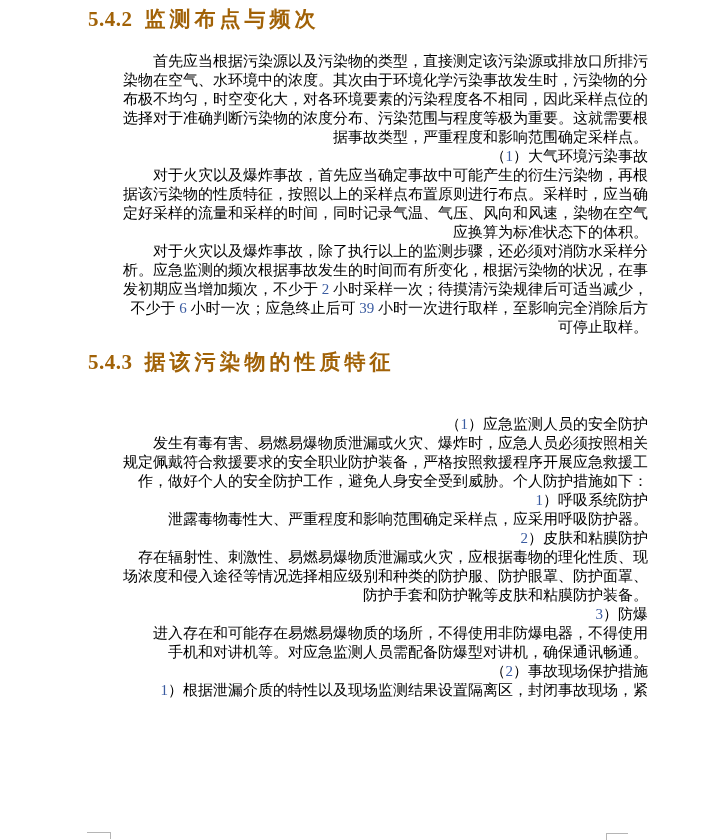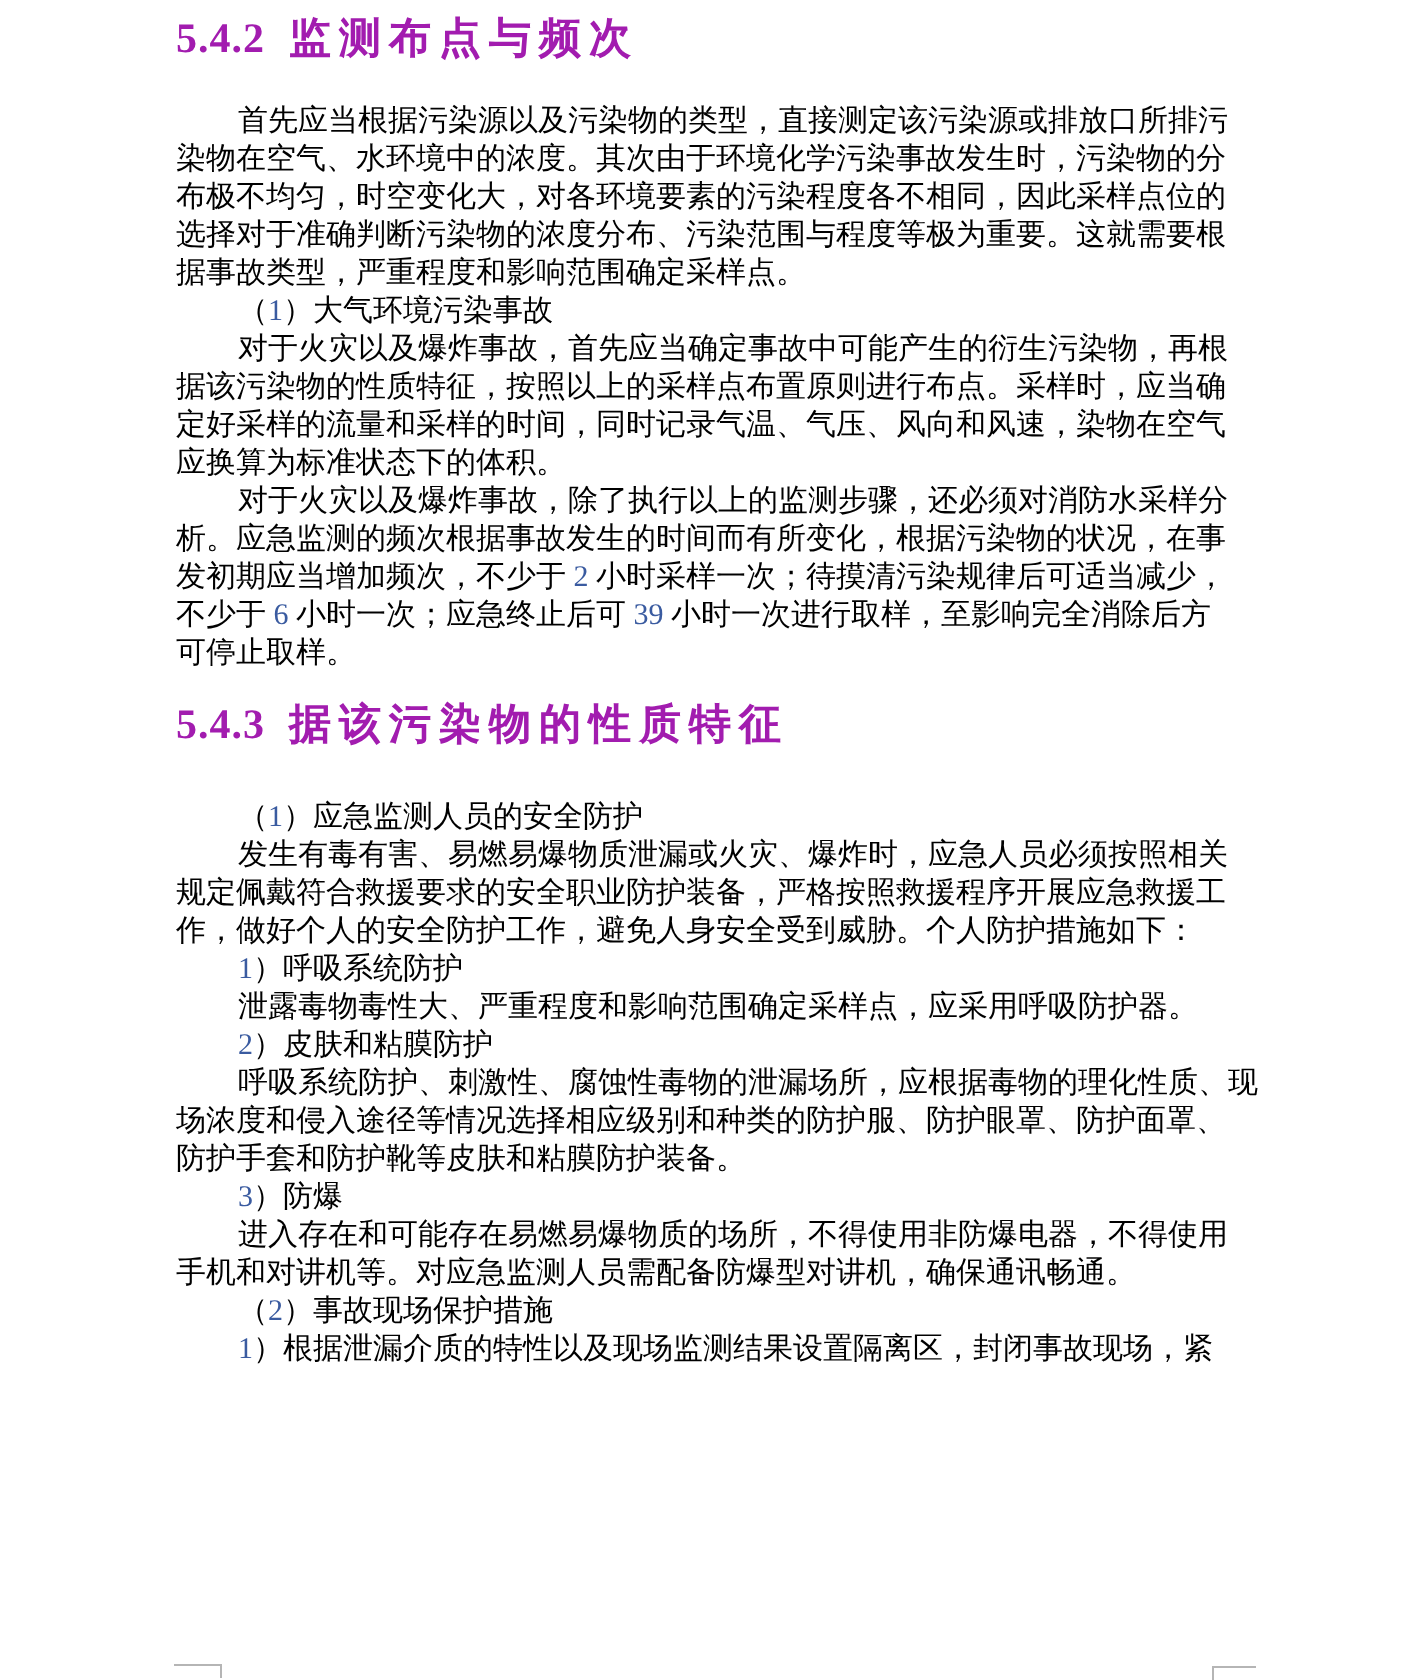--- a/index.html
+++ b/index.html
@@ -17,33 +17,33 @@
   .content {
     position: absolute;
     left: 88px; top: 6px;
     width: 560px;
   }
   .heading {
     margin: 0;
     font-size: 21px;
     line-height: 26px;
     font-weight: bold;
-    color: #a21caf;
+    color: #a16207;
     white-space: nowrap;
   }
   .heading .hnum {
     margin-right: 12px;
     letter-spacing: 0.5px;
   }
   .heading .httl {
     letter-spacing: 4px;
   }
   .heading.second { margin-top: 12px; }
-  .body-block { margin-top: 20px; }
-  .body-block.second { margin-top: 25px; }
+  .body-block { margin-top: 20px; text-align: right; }
+  .body-block.second { margin-top: 40px; }
   .para {
     margin: 0;
     font-size: 15px;
     line-height: 19px;
     color: #000000;
     text-indent: 31px;
     white-space: pre;
   }
   .para .digit { color: #3a5ba0; font-family: "Liberation Serif", serif; }
   .crop-mark {
@@ -90,21 +90,21 @@
     <h2 class="heading second"><span class="hnum">5.4.3</span><span class="httl">据该污染物的性质特征</span></h2>
 
     <div class="body-block second">
       <p class="para">（<span class="digit">1</span>）应急监测人员的安全防护</p>
       <p class="para">发生有毒有害、易燃易爆物质泄漏或火灾、爆炸时，应急人员必须按照相关
 规定佩戴符合救援要求的安全职业防护装备，严格按照救援程序开展应急救援工
 作，做好个人的安全防护工作，避免人身安全受到威胁。个人防护措施如下：</p>
       <p class="para"><span class="digit">1</span>）呼吸系统防护</p>
       <p class="para">泄露毒物毒性大、严重程度和影响范围确定采样点，应采用呼吸防护器。</p>
       <p class="para"><span class="digit">2</span>）皮肤和粘膜防护</p>
-      <p class="para">呼吸系统防护、刺激性、腐蚀性毒物的泄漏场所，应根据毒物的理化性质、现
+      <p class="para">存在辐射性、刺激性、易燃易爆物质泄漏或火灾，应根据毒物的理化性质、现
 场浓度和侵入途径等情况选择相应级别和种类的防护服、防护眼罩、防护面罩、
 防护手套和防护靴等皮肤和粘膜防护装备。</p>
       <p class="para"><span class="digit">3</span>）防爆</p>
       <p class="para">进入存在和可能存在易燃易爆物质的场所，不得使用非防爆电器，不得使用
 手机和对讲机等。对应急监测人员需配备防爆型对讲机，确保通讯畅通。</p>
       <p class="para">（<span class="digit">2</span>）事故现场保护措施</p>
       <p class="para"><span class="digit">1</span>）根据泄漏介质的特性以及现场监测结果设置隔离区，封闭事故现场，紧</p>
     </div>
 
   </div>

